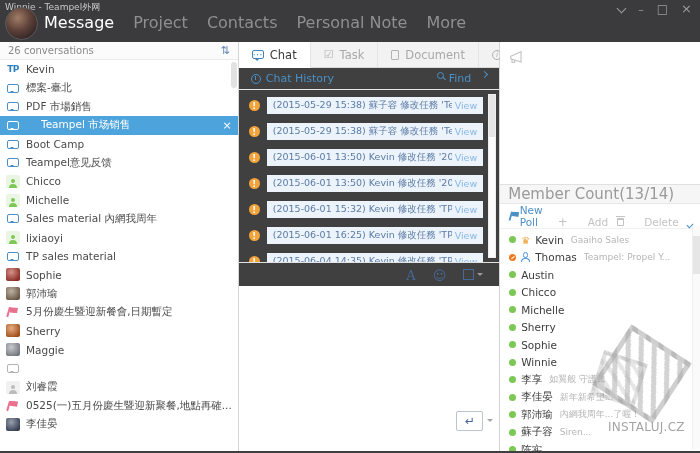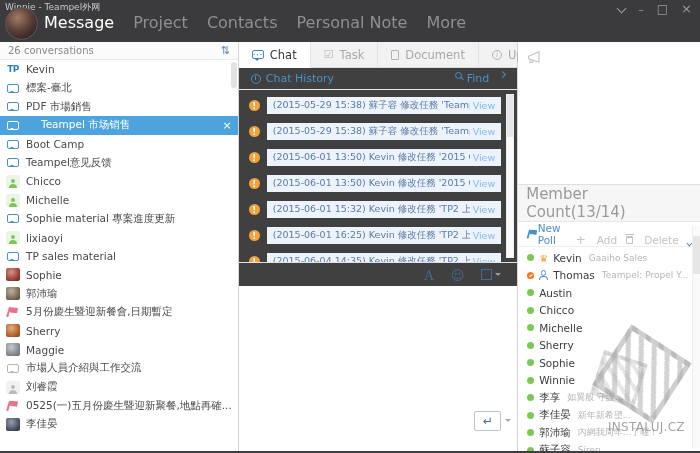--- a/index.html
+++ b/index.html
@@ -99,21 +99,21 @@
   .send-btn::before{content:"\21B5";font-size:12px;}
   .send-caret{position:absolute;right:6px;bottom:26px;width:0;height:0;border:3px solid transparent;border-top-color:#a5a5a5;}
   
   .rightbar{flex:0 0 160px;background:#fff;display:flex;flex-direction:column;position:relative;}
   .announce{flex:0 0 143px;border-bottom:1px solid #e0e0e0;padding:8px;}
   .member-header{flex:0 0 16px;background:#f6f6f6;border-bottom:1px solid #e6e6e6;color:#9a9a9a;font-size:15px;
                  display:flex;align-items:center;padding:0 8px;}
   .member-toolbar{flex:0 0 22px;display:flex;align-items:flex-end;gap:9px;padding:0 8px;border-bottom:1px solid #f0f0f0;font-size:10.5px;}
   .np{color:#4a90c6;display:flex;align-items:center;gap:3px;cursor:pointer;}
   .np .pollshape{color:#4a90c6;transform:scale(.9);}
-  .mtb-dim{color:#c3c3c3;display:flex;align-items:center;gap:11px;}
+  .mtb-dim{color:#c3c3c3;display:flex;align-items:center;gap:20px;}
   .plus-ic::before{content:"+";font-size:12px;line-height:8px;}
   .trash-ic{width:7px;height:8px;border:1px solid #c3c3c3;border-top-width:2px;border-radius:1px;position:relative;}
   .trash-ic::before{content:"";position:absolute;left:-2px;top:-4px;width:9px;height:1.2px;background:#c3c3c3;}
   .mt-chev{margin-left:auto;width:6px;height:6px;border-right:1.5px solid #4a90c6;border-bottom:1.5px solid #4a90c6;transform:rotate(45deg);margin-top:-3px;}
   .member-list{flex:1;overflow:hidden;padding-top:2px;}
   .member{height:17.5px;display:flex;align-items:center;gap:5px;padding:0 9px;font-size:10.5px;color:#3c3c3c;}
   .dot{width:7px;height:7px;border-radius:50%;flex:0 0 7px;position:relative;}
   .dot.online{background:#7dc855;}
   .dot.busy{background:#f07a22;}
   .dot.busy::after{content:"";position:absolute;left:1.4px;top:2.8px;width:4.2px;height:1.3px;background:#fff;transform:rotate(-40deg);}
@@ -193,21 +193,21 @@
           <div class="conv">
             <span class="ic ic-person"></span>
             <span class="conv-name">Chicco</span>
           </div>
           <div class="conv">
             <span class="ic ic-person"></span>
             <span class="conv-name">Michelle</span>
           </div>
           <div class="conv">
             <span class="ic ic-chat"></span>
-            <span class="conv-name">Sophie material 專案進度更新</span>
+            <span class="conv-name">Sales material 內網我周年</span>
           </div>
           <div class="conv">
             <span class="ic ic-person"></span>
             <span class="conv-name">lixiaoyi</span>
           </div>
           <div class="conv">
             <span class="ic ic-chat"></span>
             <span class="conv-name">TP sales material</span>
           </div>
           <div class="conv">
@@ -225,21 +225,20 @@
           <div class="conv">
             <span class="ic ic-avatar" style="background: radial-gradient(circle at 38% 32%, rgba(255, 255, 255, 0.45), rgba(0, 0, 0, 0.25) 80%), rgb(211, 105, 30);"></span>
             <span class="conv-name">Sherry</span>
           </div>
           <div class="conv">
             <span class="ic ic-avatar" style="background: radial-gradient(circle at 38% 32%, rgba(255, 255, 255, 0.45), rgba(0, 0, 0, 0.25) 80%), rgb(154, 160, 166);"></span>
             <span class="conv-name">Maggie</span>
           </div>
           <div class="conv">
             <span class="ic ic-chat gray"></span>
-            <span class="conv-name">市場人員介紹與工作交流</span>
           </div>
           <div class="conv">
             <span class="ic ic-person gray"></span>
             <span class="conv-name">刘睿霞</span>
           </div>
           <div class="conv">
             <span class="ic ic-poll pollshape"></span>
             <span class="conv-name">0525(一)五月份慶生暨迎新聚餐,地點再確...</span>
           </div>
           <div class="conv">

